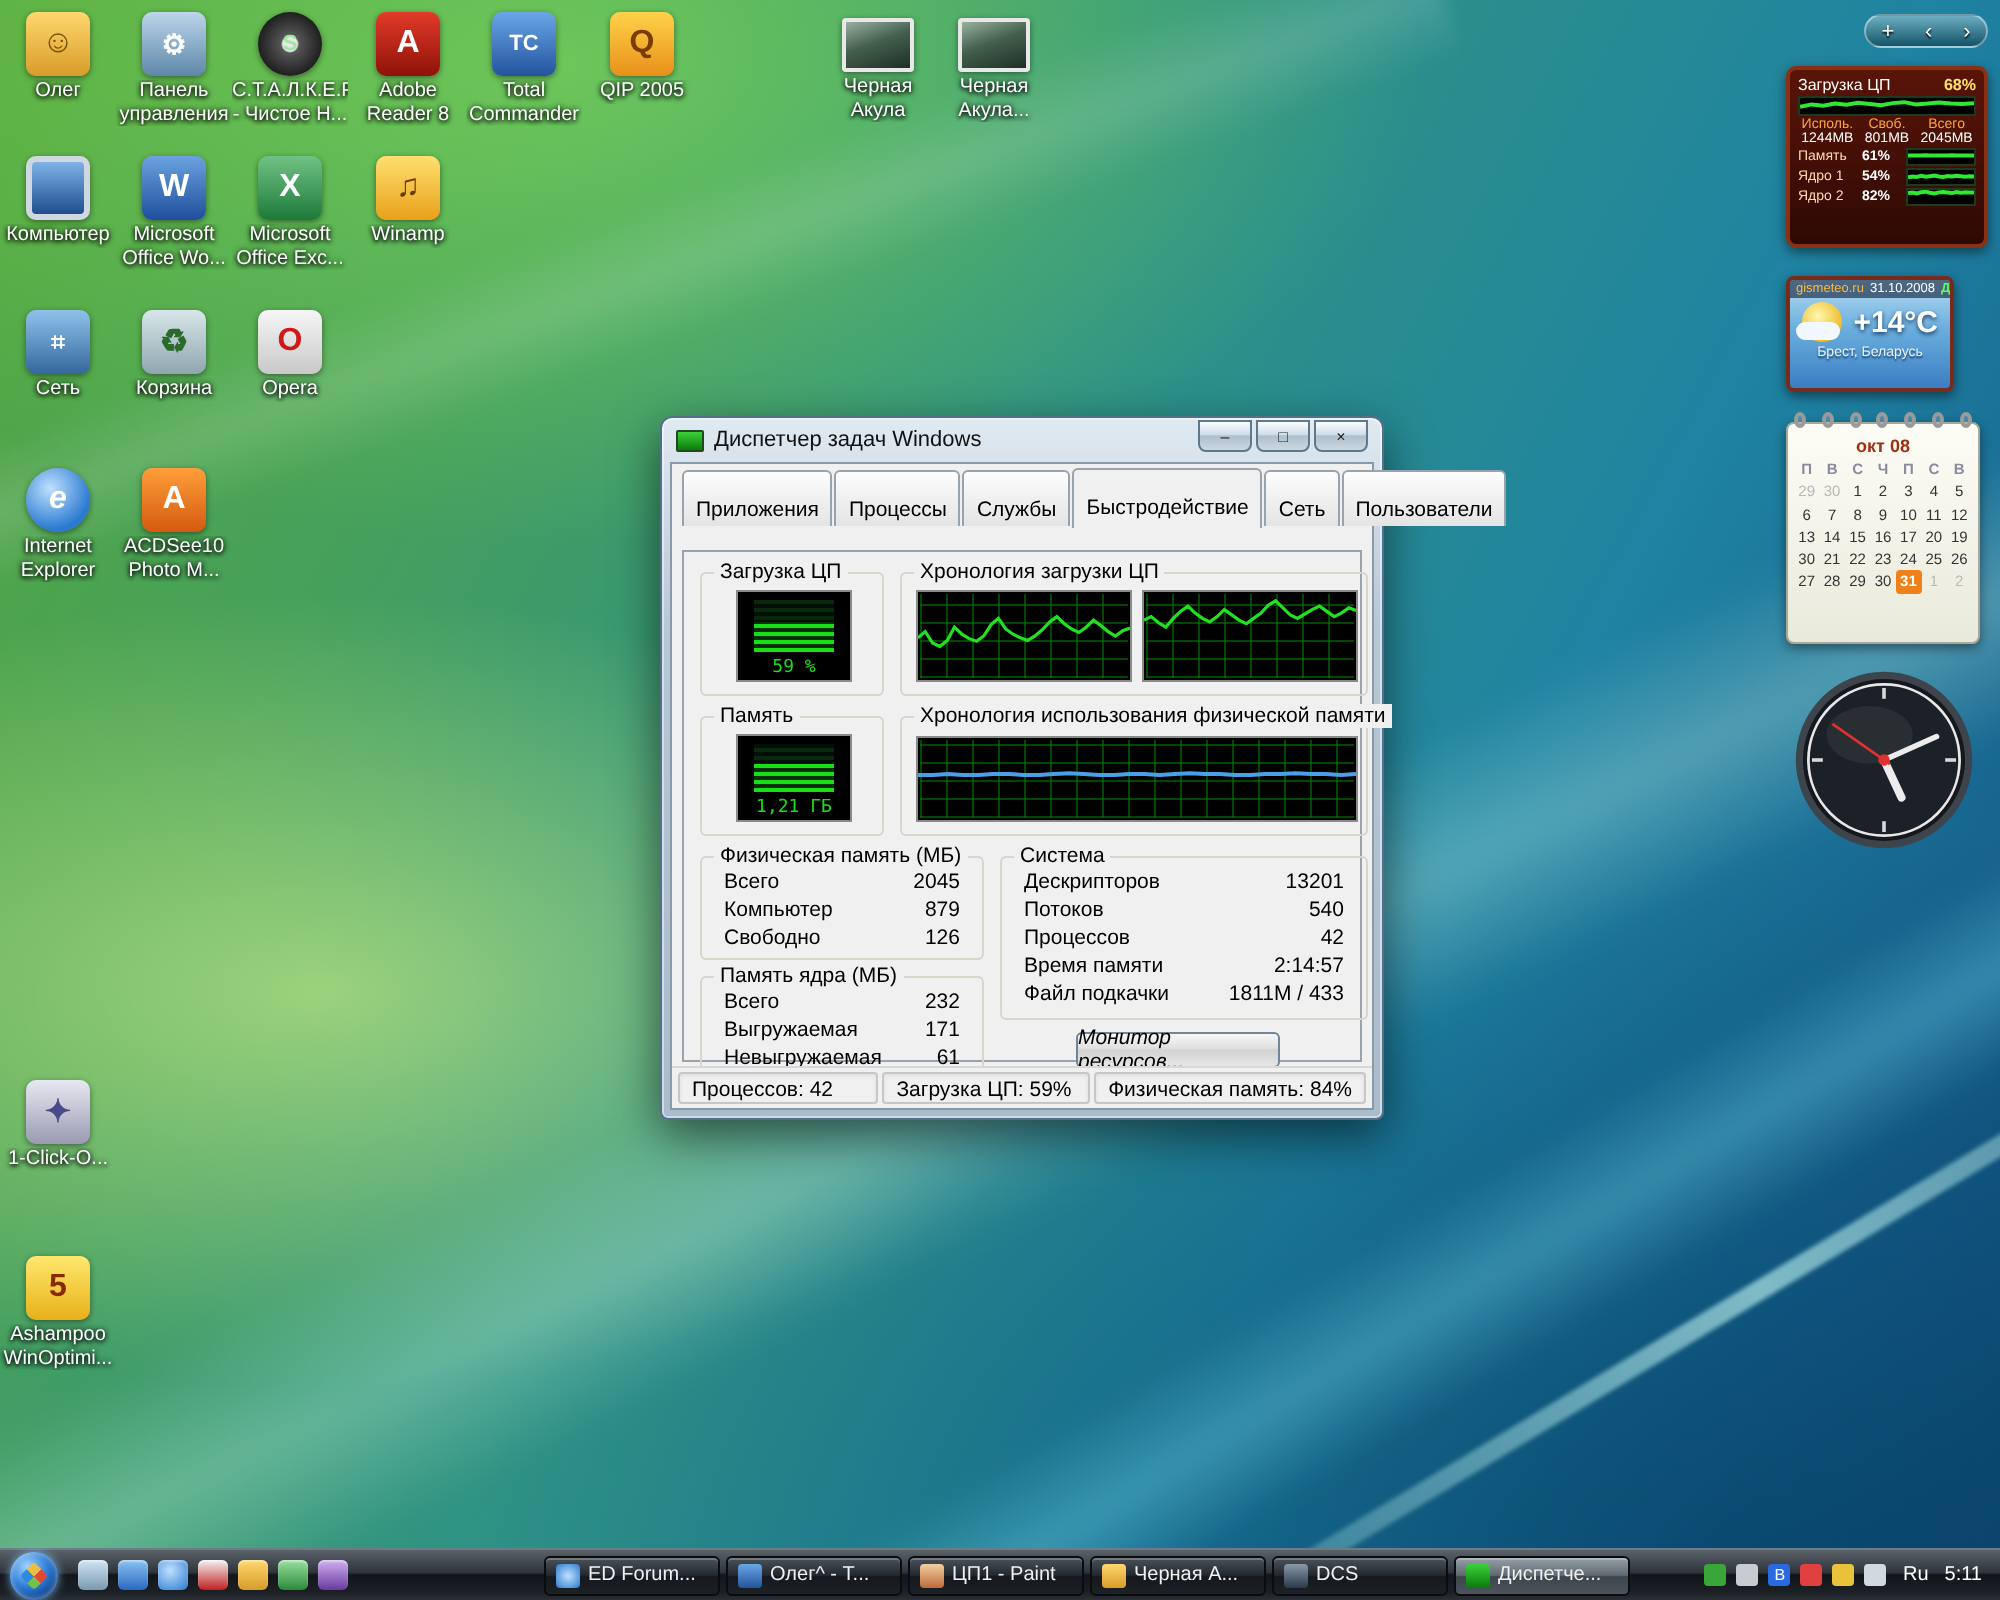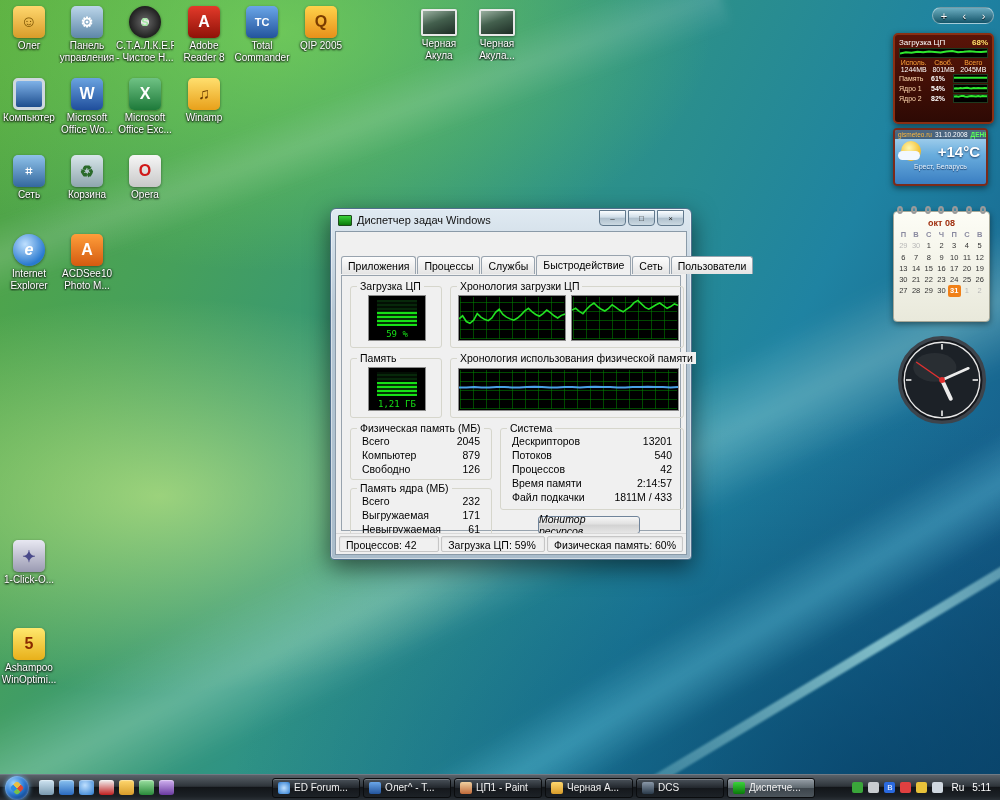--- a/index.html
+++ b/index.html
@@ -62,21 +62,21 @@
   .spark { background:#000; border:1px solid #1e3a1e; display:block; }
   .g-cpu .wide { width:100%; height:10px; margin:1px 0; }
   .cols3 { display:flex; justify-content:space-between; }
   .cols3 span { width:33%; text-align:center; }
   .olab { color:#ffa43a; }
   .grow { display:flex; align-items:center; gap:2px; margin-top:1px; }
   .grow .rl { width:30px; color:#ffd9b0; }
   .grow .rv { width:20px; color:#fff; font-weight:bold; }
   .grow .spark { flex:1; height:9px; }
 
-  .g-weather { position:absolute; left:893px; top:128px; width:95px; height:58px; border:2px solid #7a2a1a;
+  .g-weather { position:absolute; left:893px; top:138px; width:84px; height:58px; border:2px solid #7a2a1a;
     border-radius:4px; overflow:hidden; background:linear-gradient(#b8dcf2 0%,#6aaede 45%,#3a7ec2 100%);
     box-shadow:0 2px 6px rgba(0,0,0,.5); }
   .g-weather .top { display:flex; gap:3px; align-items:center; background:rgba(8,26,54,.6); color:#fff;
     font-size:6.5px; padding:1px 3px; }
   .g-weather .site { color:#ffb83a; }
   .g-weather .period { margin-left:auto; color:#5aff5a; font-weight:bold; }
   .g-weather .main { display:flex; align-items:center; justify-content:space-between; padding:2px 6px; }
   .sun { width:20px; height:20px; border-radius:50%; background:radial-gradient(circle at 40% 35%,#fff7b0,#f0b820 75%); position:relative; }
   .sun::after { content:""; position:absolute; left:-3px; bottom:1px; width:22px; height:9px; border-radius:6px; background:#f2f8ff; }
   .temp { font-size:15px; font-weight:bold; color:#fff; text-shadow:0 1px 2px rgba(0,30,70,.8); }
@@ -103,22 +103,22 @@
   .tm-title { height:22px; display:flex; align-items:center; gap:5px; padding:0 7px; font-size:11px; color:#111; }
   .tm-appicon { width:14px; height:11px; background:linear-gradient(#3bd23b,#0a7a0a); border:1px solid #1e4a1e; border-radius:1px; }
   .tm-btns { margin-left:auto; display:flex; gap:2px; margin-top:-4px; }
   .tm-btn { width:27px; height:16px; border-radius:0 0 4px 4px; border:1px solid #60788c;
     background:linear-gradient(#fafdff,#cfdde8 45%,#aebfcc 50%,#cbd9e2); font-size:8px; color:#222;
     display:flex; align-items:center; justify-content:center; cursor:pointer; }
   .tm-body { position:absolute; left:4px; right:4px; top:22px; bottom:4px; background:#f0f0f0; border:1px solid #8a9aa8; }
   .tm-menu { display:flex; padding:2px 4px; font-size:11px; }
   .tm-menu span { padding:1px 7px; cursor:default; }
   .tm-tabs { display:flex; gap:1px; padding:1px 5px 0; align-items:flex-end; }
-  .tab { font-size:10.5px; padding:3px 6px 2px; background:linear-gradient(#fdfdfd,#e4e4e4);
-    border:1px solid #98a3ae; border-bottom:none; border-radius:3px 3px 0 0; cursor:pointer; white-space:nowrap;margin-top:21px; }
+  .tab { font-size:10.5px; padding:13px 6px 2px; background:linear-gradient(#fdfdfd,#e4e4e4);
+    border:1px solid #98a3ae; border-bottom:none; border-radius:3px 3px 0 0; cursor:pointer; white-space:nowrap; }
   .tab.active { background:#f0f0f0; padding-bottom:4px; position:relative; top:1px; }
   .tm-page { position:absolute; left:5px; right:5px; top:43px; bottom:23px; border:1px solid #98a3ae; background:#f0f0f0; }
   .grp { position:absolute; border:1px solid #d6d6cc; border-radius:3px; }
   .grp-label { position:absolute; top:-7px; left:6px; background:#f0f0f0; padding:0 3px; font-size:10.5px; white-space:nowrap; }
   .meter { position:absolute; background:#000; border:1px solid #8a8a8a; }
   .meter-track { position:absolute; left:8px; right:8px; top:4px; bottom:14px;
     background:repeating-linear-gradient(0deg,#07280a 0 2px,#030f04 2px 4px); }
   .meter-fill { position:absolute; left:0; right:0; bottom:0;
     background:repeating-linear-gradient(0deg,#17e017 0 2px,#053005 2px 4px); }
   .meter-text { position:absolute; bottom:1px; left:0; right:0; text-align:center; color:#17e017;
@@ -551,21 +551,21 @@
               </div>
           </div>
         </div>
 
         <div class="vista-btn" style="left:196px;top:240px;width:102px;height:18px">Монитор ресурсов...</div>
       </div>
 
       <div class="tm-status">
         <div class="st-cell" style="width:108px">Процессов: 42</div>
         <div class="st-cell" style="width:112px">Загрузка ЦП: 59%</div>
-        <div class="st-cell" style="flex:1">Физическая память: 60%</div>
+        <div class="st-cell" style="flex:1">Физическая память: 84%</div>
       </div>
     </div>
   </div>
 
   <div class="taskbar">
     <div class="orb"></div>
     <div class="ql">
       <div class="ql-i" style="background:linear-gradient(#cfe4f2,#7a9ab0)"></div>
       <div class="ql-i" style="background:linear-gradient(#8ac2f0,#2a6ac0)"></div>
       <div class="ql-i" style="background:radial-gradient(circle at 40% 35%,#bfe0ff,#2a7ad0)"></div>

